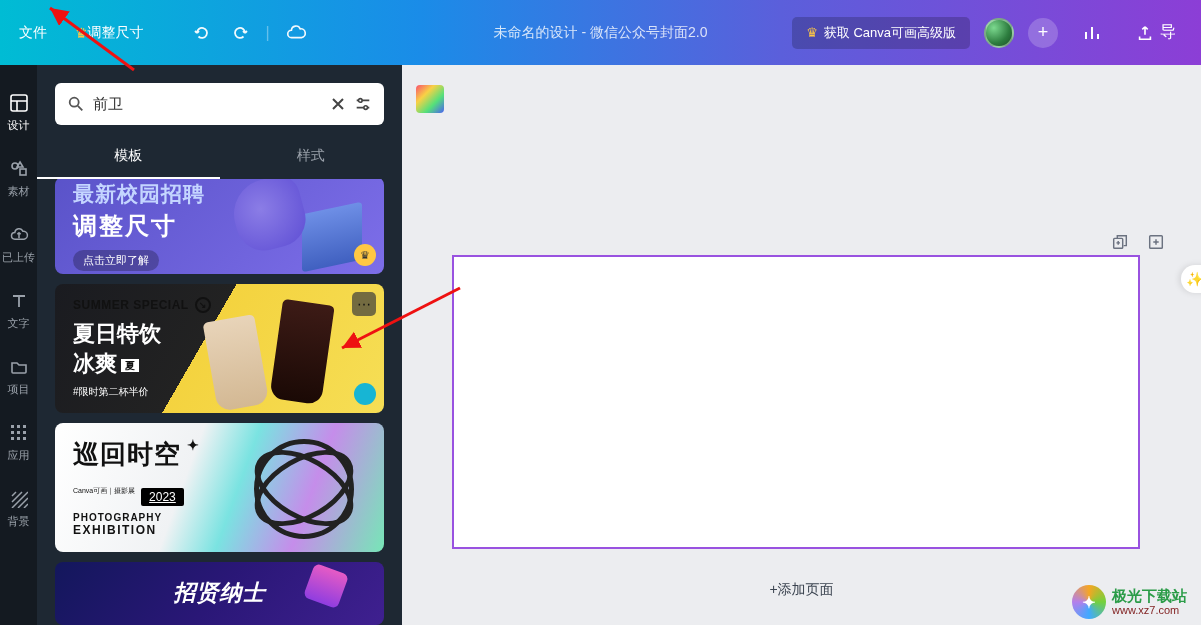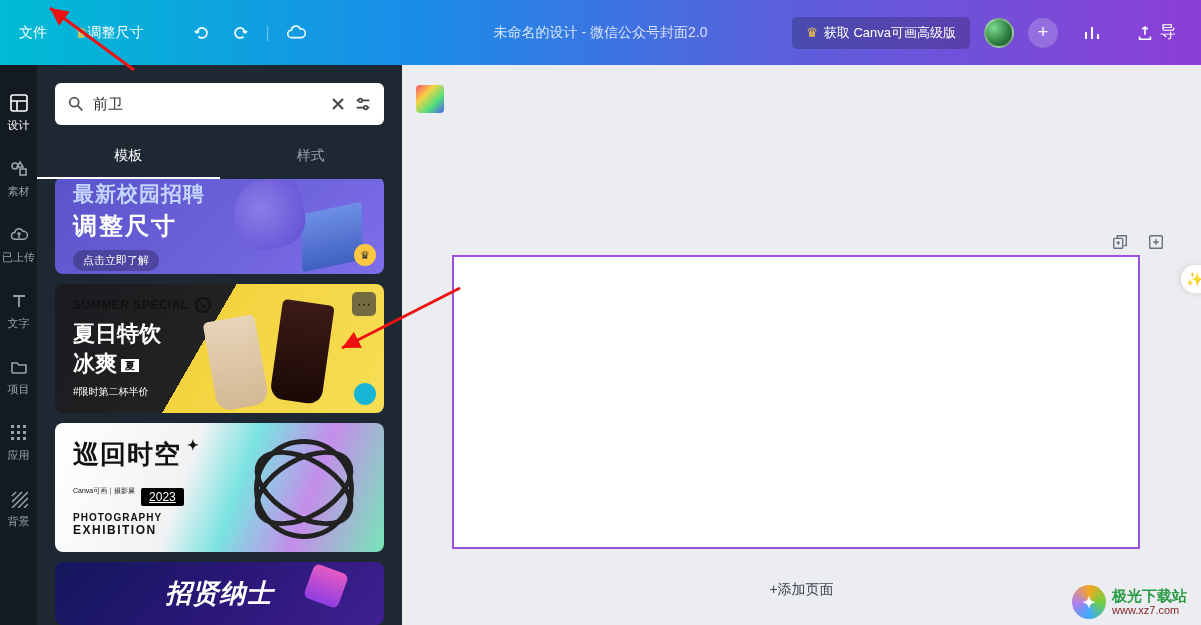--- a/index.html
+++ b/index.html
@@ -64,21 +64,21 @@
 
 .tpl3 { background: linear-gradient(110deg, #fff 0%, #f0f2f4 40%, #7ae3e1 55%, #c58dea 75%, #77e6b7 100%); color: #111; }
 .tpl3 .h1 { font-size: 26px; font-weight: 900; letter-spacing: 1px; }
 .tpl3 .year { background: #000; color: #fff; font-size: 12px; padding: 2px 8px; border-radius: 2px; display: inline-block; margin-top: 12px; text-decoration: underline; }
 .tpl3 .eng { font-size: 10px; letter-spacing: 1px; margin-top: 6px; font-weight: 700; }
 .tpl3 .eng2 { font-size: 12px; letter-spacing: 1.5px; font-weight: 700; }
 .tpl3 .sphere { position: absolute; right: 30px; top: 16px; width: 100px; height: 100px; }
 .tpl3 .ring { position: absolute; border: 5px solid #222; border-radius: 50%; }
 
 .tpl4 { background: linear-gradient(130deg, #13175c, #2a1777 50%, #3f2090); height: 64px; justify-content: center; align-items: center; }
-.tpl4 .h1 { font-size: 26px; font-weight: 900; font-style: italic; letter-spacing: 1px; }
+.tpl4 .h1 { font-size: 22px; font-weight: 900; font-style: italic; letter-spacing: 1px; }
 .tpl4 .shape { position: absolute; right: 40px; top: 6px; width: 36px; height: 36px; background: linear-gradient(#e65bc5, #8f3de0); border-radius: 6px; transform: rotate(20deg); }
 
 .collapse-handle { position: absolute; right: -14px; top: 340px; width: 14px; height: 60px; background: #1e2833; border-radius: 0 8px 8px 0; display: flex; align-items: center; justify-content: center; color: #888; font-size: 12px; cursor: pointer; }
 
 .canvas-area { flex: 1; position: relative; background: #ecedf0; }
 .color-swatch { position: absolute; top: 20px; left: 14px; width: 28px; height: 28px; border-radius: 4px; background: linear-gradient(135deg, #f9506e, #f8d145 33%, #55e07a 66%, #4a61f2); cursor: pointer; }
 .canvas-controls { position: absolute; top: 168px; right: 36px; display: flex; gap: 18px; color: #6b7280; }
 .canvas-controls .ci { cursor: pointer; }
 .canvas { position: absolute; top: 190px; left: 50px; width: 688px; height: 294px; background: #fff; border: 2px solid #9952e0; }
 .add-page { position: absolute; top: 516px; left: 0; right: 0; text-align: center; color: #3b4450; font-size: 14px; cursor: pointer; }

